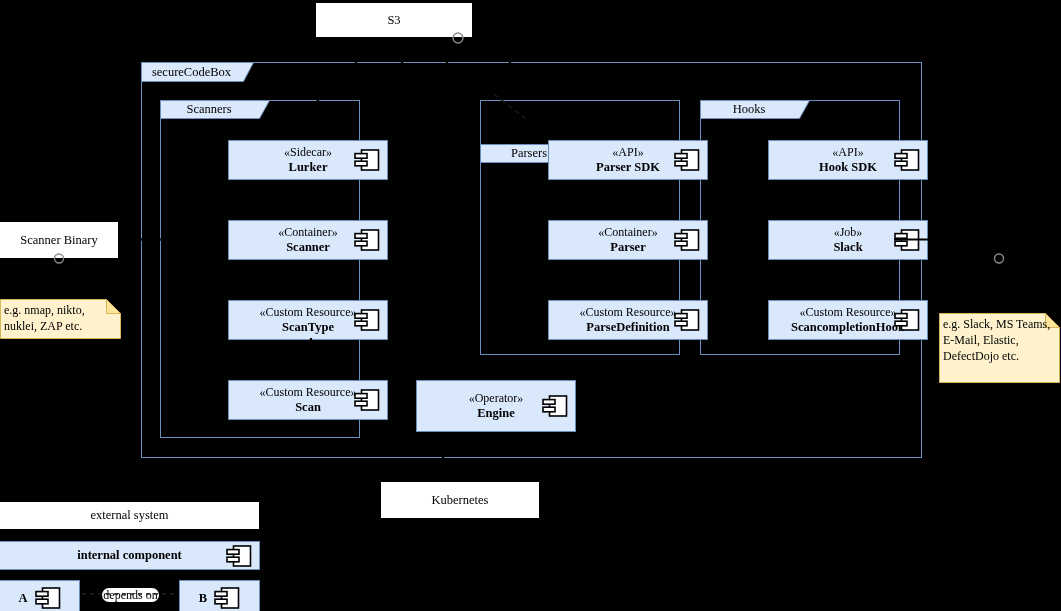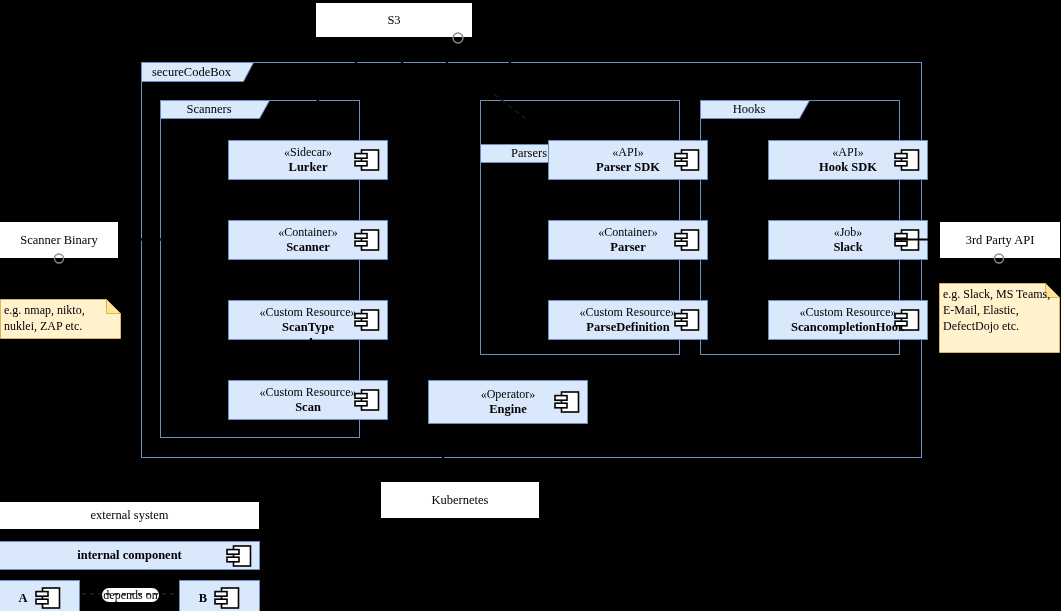--- a/index.html
+++ b/index.html
@@ -158,21 +158,21 @@
   <div class="abs comp" style="left:720px;top:300px;width:160px;height:40px;">
     <div class="stereo">«Custom Resource»</div>
     <div class="cname">ScancompletionHook</div>
     <svg class="comp-icon" width="26" height="22" viewBox="0 0 26 22">
       <rect x="7.5" y="1" width="17" height="20" fill="#fff" stroke="#000" stroke-width="1.6"></rect>
       <rect x="1" y="4.6" width="12" height="4.6" fill="#fff" stroke="#000" stroke-width="1.6"></rect>
       <rect x="1" y="12.2" width="12" height="4.6" fill="#fff" stroke="#000" stroke-width="1.6"></rect>
     </svg>
   </div>
 
-  <div class="abs comp" style="left:380px;top:380px;width:160px;height:44px;">
+  <div class="abs comp" style="left:368px;top:380px;width:160px;height:52px;">
     <div class="stereo">«Operator»</div>
     <div class="cname">Engine</div>
     <svg class="comp-icon" width="26" height="22" viewBox="0 0 26 22">
       <rect x="7.5" y="1" width="17" height="20" fill="#fff" stroke="#000" stroke-width="1.6"></rect>
       <rect x="1" y="4.6" width="12" height="4.6" fill="#fff" stroke="#000" stroke-width="1.6"></rect>
       <rect x="1" y="12.2" width="12" height="4.6" fill="#fff" stroke="#000" stroke-width="1.6"></rect>
     </svg>
   </div>
 
   <div class="abs white-box" style="left:380px;top:481px;width:160px;height:38px;">
@@ -184,25 +184,22 @@
       <path d="M0.5,0.5 L106.5,0.5 L120.5,14.5 L120.5,39.5 L0.5,39.5 Z" fill="#fff2cc" stroke="#d6b656"></path>
       <path d="M106.5,0.5 L106.5,14.5 L120.5,14.5 Z" fill="#ffe599" stroke="#d6b656"></path>
     </svg>
     <div class="note-text" style="width:114px;">e.g. nmap, nikto, nuklei, ZAP etc.</div>
   </div>
 
   <div class="abs white-box" style="left:-1px;top:221px;width:120px;height:38px;">
     <span>Scanner Binary</span>
   </div>
 
-  <div class="abs white-box" style="left:939px;top:221px;width:122px;height:38px;">
-    <span>3rd Party API</span>
-  </div>
-
-  <div class="abs" style="left:939px;top:283px;width:121px;height:70px;border-radius:27px;">
+
+  <div class="abs" style="left:939px;top:313px;width:121px;height:70px;border-radius:27px;">
     <svg width="121" height="70" style="position:absolute;left:0;top:0;">
       <path d="M0.5,0.5 L106.5,0.5 L120.5,14.5 L120.5,69.5 L0.5,69.5 Z" fill="#fff2cc" stroke="#d6b656"></path>
       <path d="M106.5,0.5 L106.5,14.5 L120.5,14.5 Z" fill="#ffe599" stroke="#d6b656"></path>
     </svg>
     <div class="note-text" style="width:112px;">e.g. Slack, MS Teams, E-Mail, Elastic, DefectDojo etc.</div>
   </div>
 
   <div class="abs legend-blue" style="left:-1px;top:541px;width:261px;height:29px;">
     <span>internal component</span>
     <svg style="position:absolute;right:7px;top:50%;transform:translateY(-50%);" width="26" height="22" viewBox="0 0 26 22">

